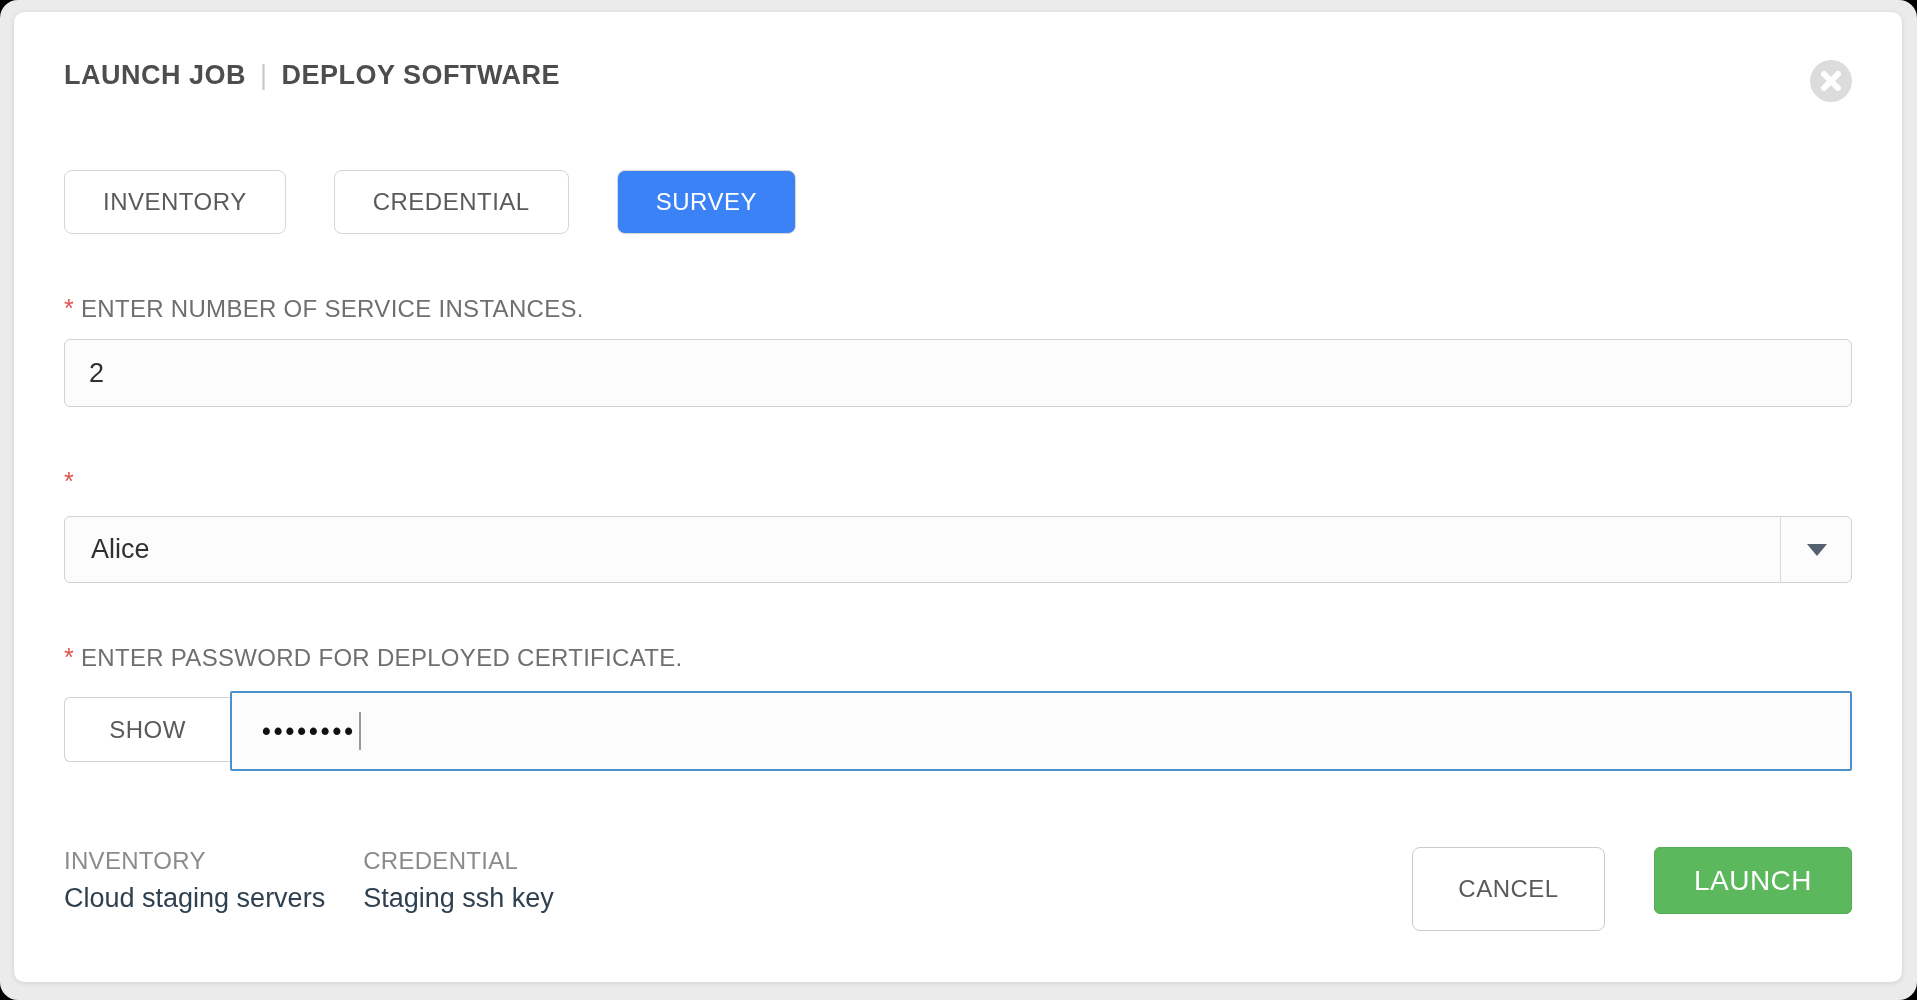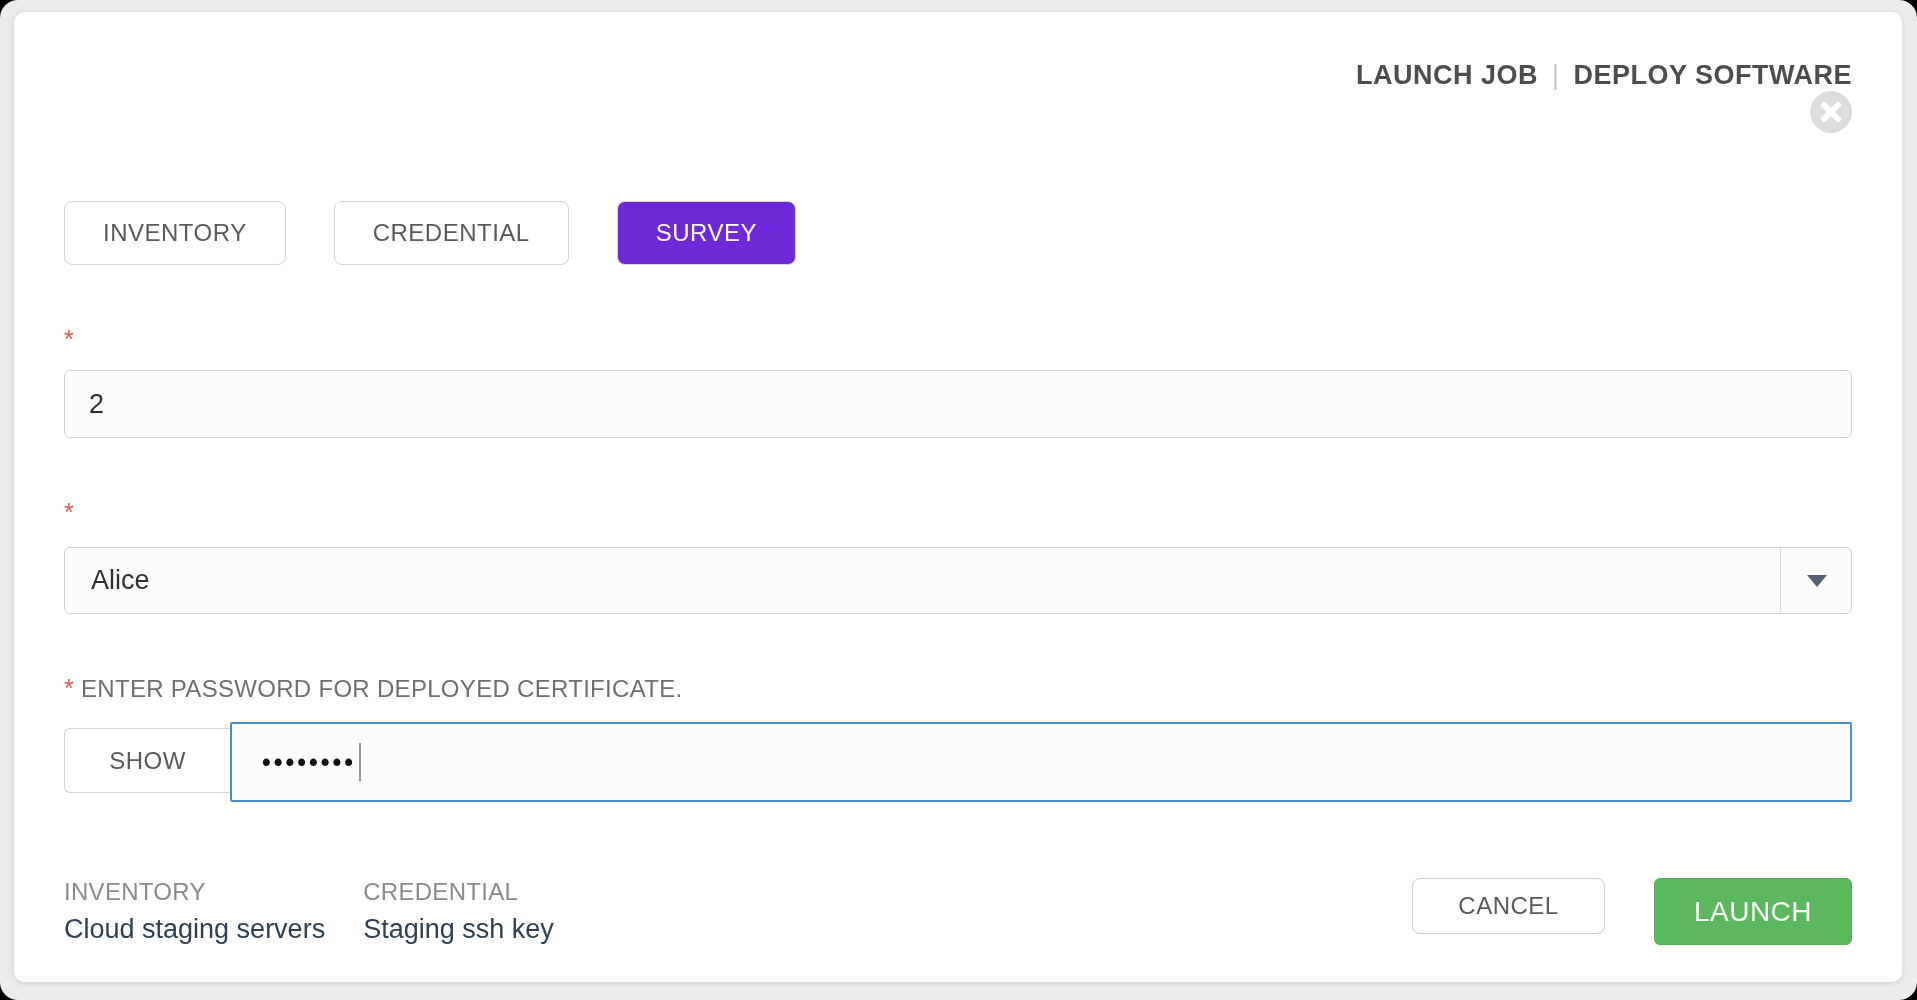--- a/index.html
+++ b/index.html
@@ -17,21 +17,21 @@
   }
   .modal {
     position: absolute;
     left: 14px; right: 15px; top: 12px; bottom: 18px;
     background: #ffffff;
     border-radius: 10px;
     box-shadow: 0 1px 5px rgba(0,0,0,0.12);
     padding: 48px 50px 0 50px;
   }
   
-  .header { display: flex; align-items: flex-end; flex-direction: column; }
+  .header { display: flex; align-items: flex-start; }
   .title { font-size: 27px; font-weight: bold; color: #4d4d4d; letter-spacing: 0.5px; }
   .title .sep { color: #c9c9c9; font-weight: normal; padding: 0 14px; }
   .close-btn {
     margin-left: auto;
     width: 42px; height: 42px;
     border-radius: 50%;
     background: #dcdcdc;
     border: none;
     display: flex; align-items: center; justify-content: center;
     cursor: pointer;
@@ -45,21 +45,21 @@
     border: 1px solid #d5d5d5;
     border-radius: 8px;
     font-size: 24px;
     color: #5a5a5a;
     letter-spacing: 0.5px;
     display: flex; align-items: center; justify-content: center;
     cursor: pointer;
     font-family: inherit;
   }
   .step.active {
-    background: #6d28d9;
+    background: #3b82f6;
     border-color: #d7d7d7;
     color: #ffffff;
   }
   
   .form-group { margin-top: 60px; }
   .form-label {
     font-size: 24px;
     color: #6f6f6f;
     letter-spacing: 0.3px;
     display: flex; align-items: baseline;
@@ -146,21 +146,21 @@
   .summary { display: flex; gap: 38px; }
   .summary-col .s-label {
     font-size: 24px; color: #8b8b8b; letter-spacing: 0.3px;
   }
   .summary-col .s-value {
     margin-top: 8px;
     font-size: 27px; color: #2f4150; text-align: center;
   }
   .actions { margin-left: auto; display: flex; gap: 49px; }
   .btn-cancel {
-    width: 193px; height: 56px;
+    width: 193px; height: 84px;
     background: #fff;
     border: 1px solid #cccccc;
     border-radius: 8px;
     font-size: 24px; color: #5a5a5a; letter-spacing: 0.5px;
     cursor: pointer;
     font-family: inherit;
   }
   .btn-launch {
     width: 198px; height: 67px;
     background: #5cb85c;
@@ -193,20 +193,21 @@
 
     <div class="steps">
       <button class="step">INVENTORY</button>
       <button class="step">CREDENTIAL</button>
       <button class="step active">SURVEY</button>
     </div>
 
     <div class="form-group">
       <div class="form-label">
         <span class="req">*</span>
+        <span>ENTER NUMBER OF SERVICE INSTANCES.</span>
       </div>
       <input class="text-input" type="text" value="2" style="">
     </div>
 
     <div class="form-group">
       <div class="form-label">
         <span class="req">*</span>
       </div>
       <div class="select-wrap">
         <div class="select-box">Alice</div>

